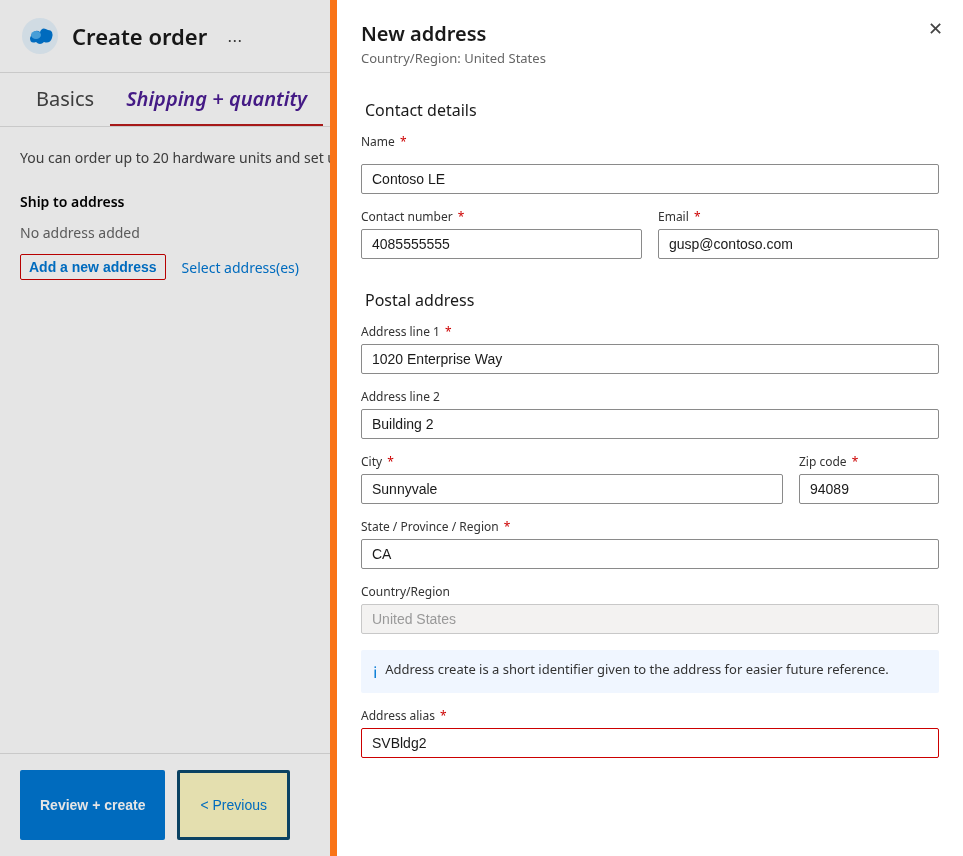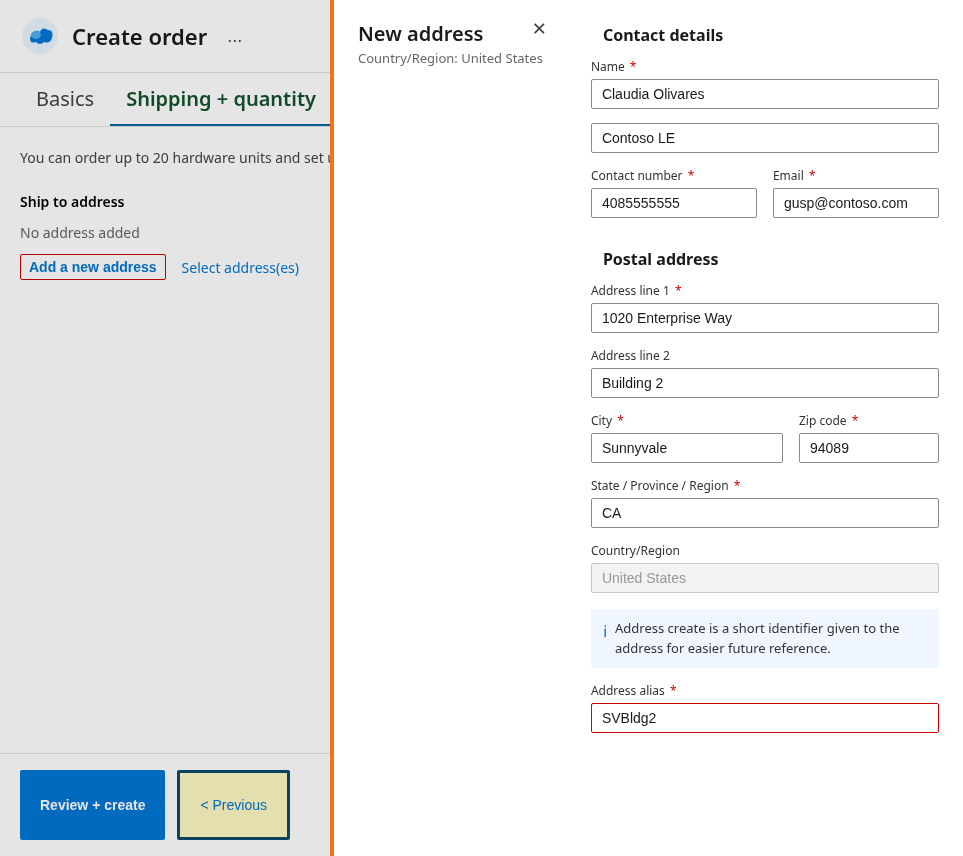--- a/index.html
+++ b/index.html
@@ -57,23 +57,24 @@
     }
     .tab {
       padding: 12px 16px;
       cursor: pointer;
       color: #444;
       font-size: 20px;
       border-bottom: 2px solid transparent;
       white-space: nowrap;
     }
     .tab.active {
-      color: #14532d;
-      border-bottom: 2px solid #0369a1;
+      color: #4c1d95;
+      border-bottom: 2px solid #b91c1c;
       font-weight: 600;
+      font-style: italic;
     }
 
     
     .main-content {
       padding: 20px;
     }
     .description {
       color: #444;
       font-size: 14px;
       margin-bottom: 24px;
@@ -158,22 +159,22 @@
     
     .dialog-panel {
       position: absolute;
       top: 0;
       left: 330px;
       right: 0;
       bottom: 0;
       background: #fff;
       z-index: 20;
       display: flex;
-      flex-direction: row;
-      border-left: 4px solid #f97316;
+      flex-direction: column;
+      border-left: 7px solid #f97316;
       overflow-y: auto;
     }
 
     .dialog-header {
       padding: 20px 24px 8px 24px;
       position: relative;
     }
     .dialog-title {
       font-size: 20px;
       font-weight: 600;
@@ -196,22 +197,22 @@
       line-height: 1;
     }
 
     .dialog-body {
       padding: 8px 24px 24px 24px;
       flex: 1;
     }
 
     .section-title {
       font-size: 16px;
-      font-weight: 700;
-      margin: 16px 0 12px 12px;
+      font-weight: 400;
+      margin: 16px 0 12px 4px;
       color: #1a1a1a;
     }
 
     .form-group {
       margin-bottom: 14px;
     }
     .form-label {
       display: block;
       font-size: 12px;
       color: #333;
@@ -322,21 +323,20 @@
   </div>
 
   <div class="dialog-body">
 
     <div class="section-title">Contact details</div>
 
     <div class="form-group">
       <label class="form-label">
         <span>Name</span><span class="required"> *</span>
       </label>
-      <input class="form-input" type="text" value="Claudia Olivares" style="">
     </div>
 
     <div class="form-group">
       <input class="form-input" type="text" value="Contoso LE" style="">
     </div>
 
     <div class="form-row">
       <div class="form-group">
         <label class="form-label">
           <span>Contact number</span><span class="required"> *</span>

